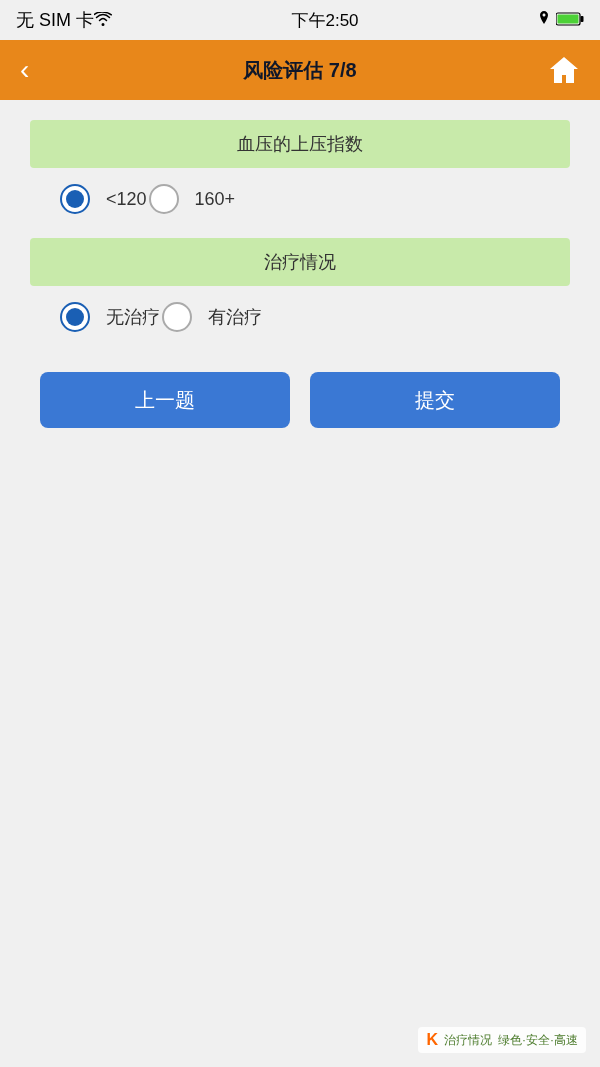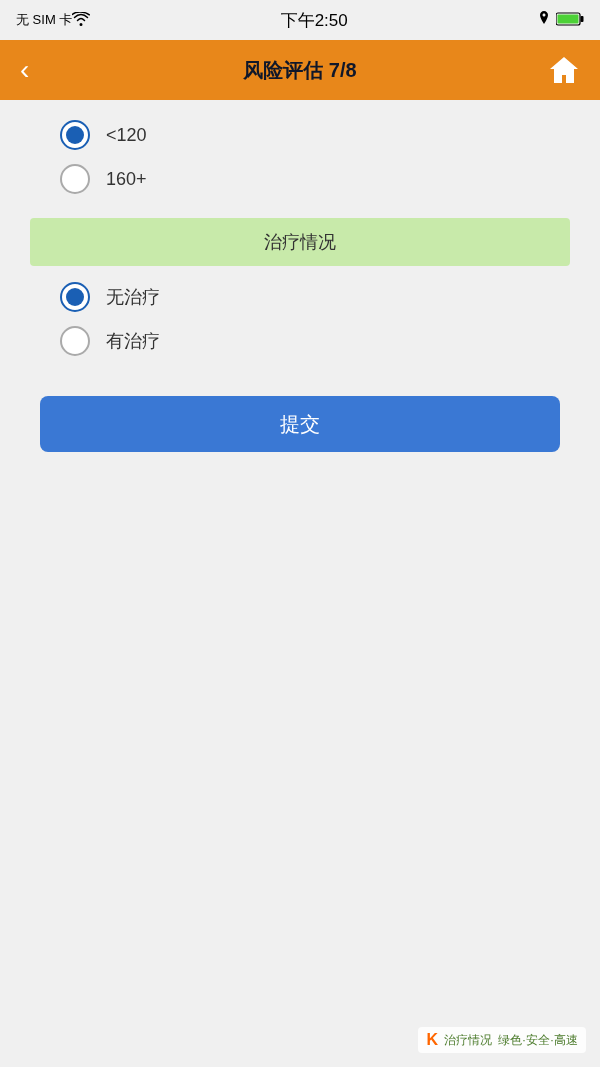--- a/index.html
+++ b/index.html
@@ -21,21 +21,21 @@
       align-items: center;
       justify-content: space-between;
       padding: 0 16px;
       font-size: 14px;
       color: #000;
     }
     .status-left {
       display: flex;
       align-items: center;
       gap: 0;
-      font-size: 13px;
+      font-size: 18px;
       justify-content: center;
     }
     .status-center {
       font-size: 17px;
       font-weight: 500;
     }
     .status-right {
       display: flex;
       align-items: center;
       gap: 6px;
@@ -92,22 +92,22 @@
       text-align: center;
       padding: 12px;
       font-size: 18px;
       color: #333;
       margin-bottom: 16px;
     }
 
     
     .radio-group {
       display: flex;
-      flex-direction: column;
-      gap: 14px;
+      flex-direction: row;
+      gap: 2px;
       padding: 0 30px;
     }
     .radio-item {
       display: flex;
       align-items: center;
       gap: 16px;
       cursor: pointer;
     }
     .radio-circle {
       width: 30px;
@@ -213,20 +213,21 @@
   <div class="nav-home">
     <svg width="32" height="30" viewBox="0 0 32 30" fill="white">
       <path d="M16 2L2 14h4v14h8v-8h4v8h8V14h4L16 2z"></path>
     </svg>
   </div>
 </div>
 
 <div class="content">
 
   <div class="section">
+    <div class="section-header">血压的上压指数</div>
     <div class="radio-group">
 
       <div class="radio-item">
         <div class="radio-circle selected"></div>
         <span class="radio-label">&lt;120</span>
       </div>
 
 
 
 
@@ -247,20 +248,21 @@
       </div>
 
       <div class="radio-item">
         <div class="radio-circle"></div>
         <span class="radio-label">有治疗</span>
       </div>
     </div>
   </div>
 
   <div class="button-row">
+    <button class="btn">上一题</button>
     <button class="btn">提交</button>
   </div>
 
 </div>
 
 <div class="watermark">
   <span class="watermark-logo">K</span>
   <span>治疗情况</span>
   <span>绿色·安全·高速</span>
 </div>

